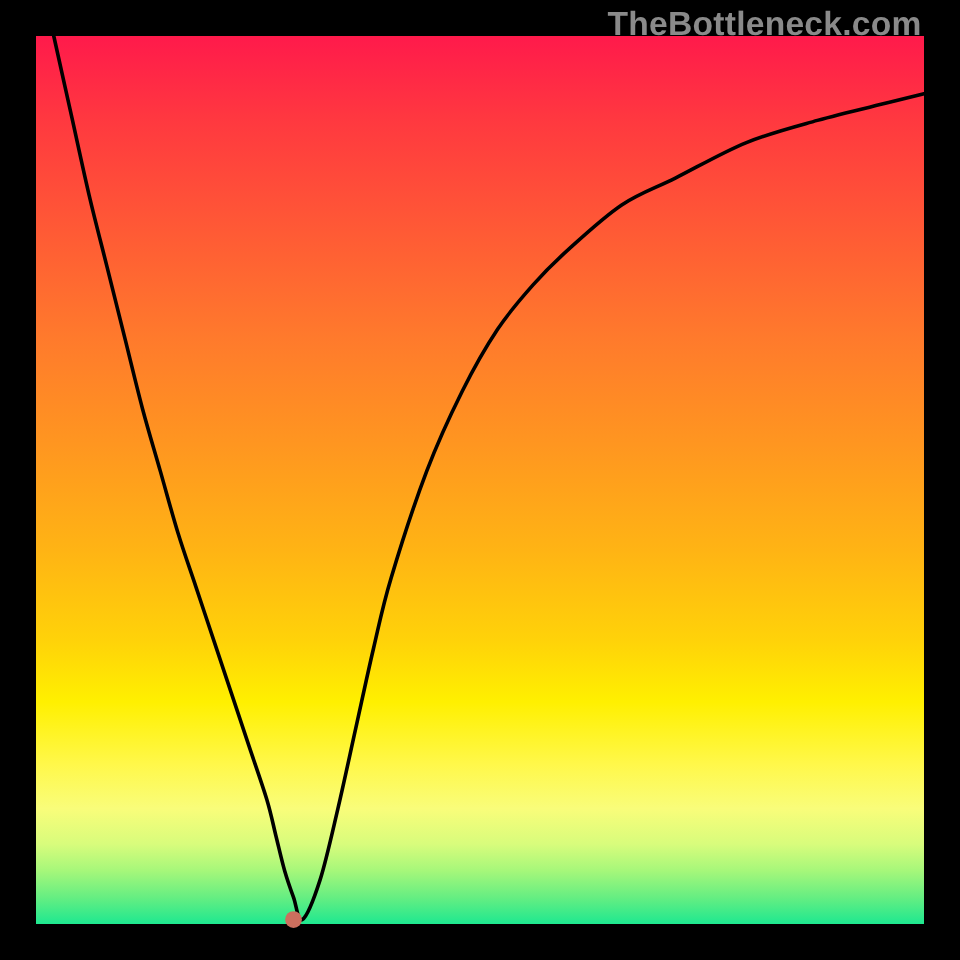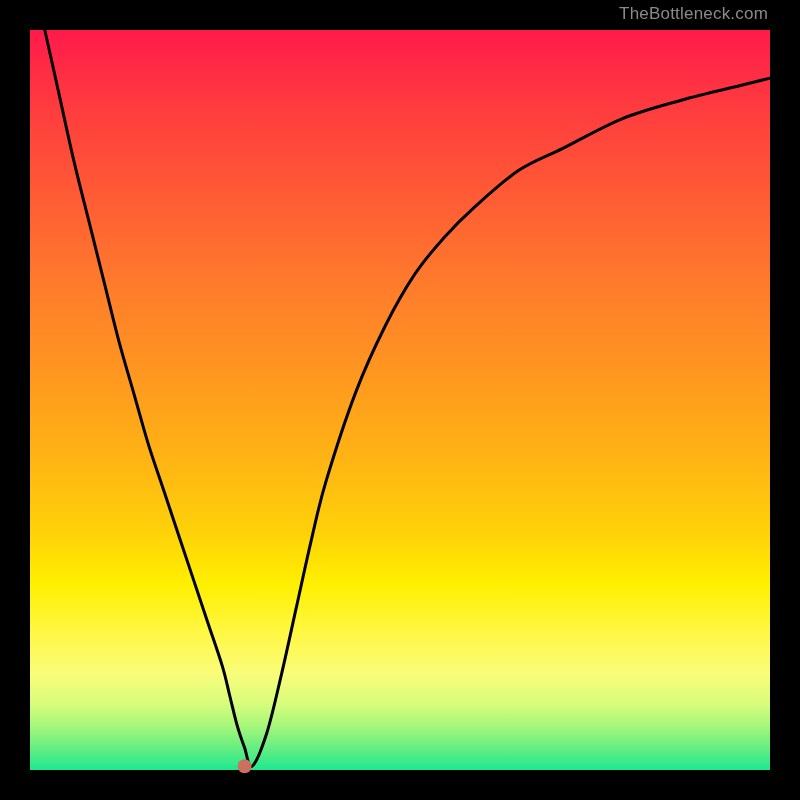--- a/index.html
+++ b/index.html
@@ -49,22 +49,22 @@
     top: 0;
     width: 740px;
     height: 740px;
     overflow: visible;
   }
   .watermark {
     position: absolute;
     top: 4px;
     right: 32px;
     color: #8a8a8a;
-    font-size: 17px;
-    font-weight: 400;
+    font-size: 28px;
+    font-weight: 700;
     letter-spacing: 0.2px;
     user-select: none;
   }
   .dot {
     fill: #cc6f5e;
   }
 </style>
 </head>
 <body>
 

